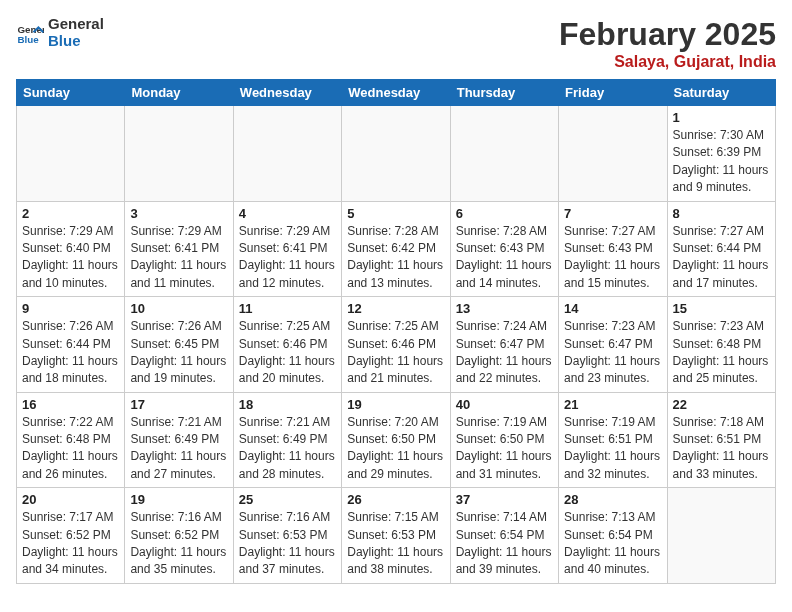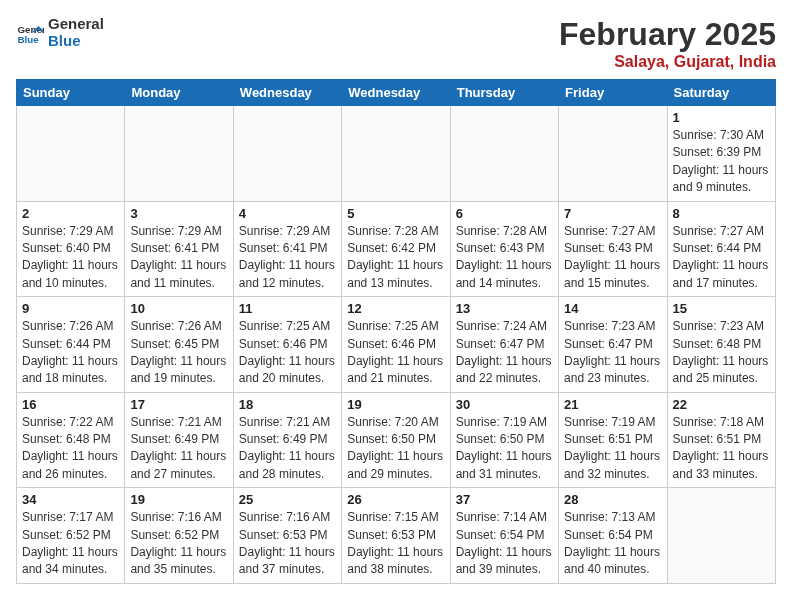--- a/index.html
+++ b/index.html
@@ -195,35 +195,35 @@
         </td>
         <td>
           <span class="day-num">18</span>
           <div class="day-info">Sunrise: 7:21 AM<br>Sunset: 6:49 PM<br>Daylight: 11 hours<br>and 28 minutes.</div>
         </td>
         <td>
           <span class="day-num">19</span>
           <div class="day-info">Sunrise: 7:20 AM<br>Sunset: 6:50 PM<br>Daylight: 11 hours<br>and 29 minutes.</div>
         </td>
         <td>
-          <span class="day-num">30</span>
+          <span class="day-num">40</span>
           <div class="day-info">Sunrise: 7:19 AM<br>Sunset: 6:50 PM<br>Daylight: 11 hours<br>and 31 minutes.</div>
         </td>
         <td>
           <span class="day-num">21</span>
           <div class="day-info">Sunrise: 7:19 AM<br>Sunset: 6:51 PM<br>Daylight: 11 hours<br>and 32 minutes.</div>
         </td>
         <td>
           <span class="day-num">22</span>
           <div class="day-info">Sunrise: 7:18 AM<br>Sunset: 6:51 PM<br>Daylight: 11 hours<br>and 33 minutes.</div>
         </td>
       </tr>
       <tr>
         <td>
-          <span class="day-num">34</span>
+          <span class="day-num">20</span>
           <div class="day-info">Sunrise: 7:17 AM<br>Sunset: 6:52 PM<br>Daylight: 11 hours<br>and 34 minutes.</div>
         </td>
         <td>
           <span class="day-num">19</span>
           <div class="day-info">Sunrise: 7:16 AM<br>Sunset: 6:52 PM<br>Daylight: 11 hours<br>and 35 minutes.</div>
         </td>
         <td>
           <span class="day-num">25</span>
           <div class="day-info">Sunrise: 7:16 AM<br>Sunset: 6:53 PM<br>Daylight: 11 hours<br>and 37 minutes.</div>
         </td>

